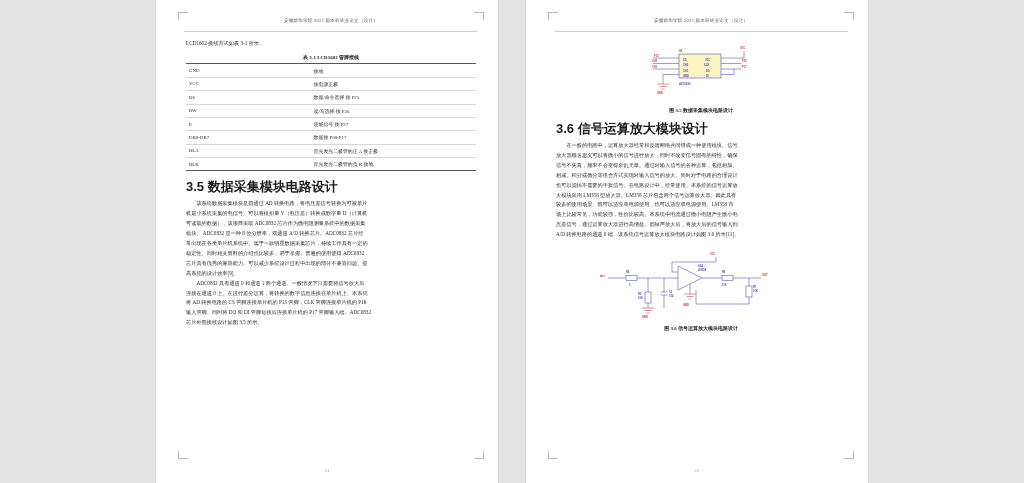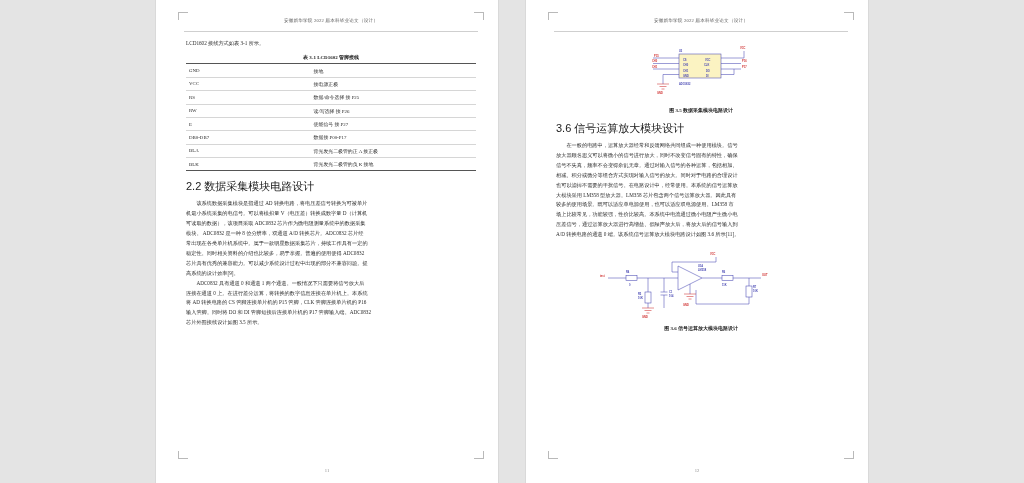--- a/index.html
+++ b/index.html
@@ -29,21 +29,21 @@
   .hdr-rule{border-bottom:0.6px solid #cfcfcf;margin:0 -2px 7px -2px;height:0;}
 
   .p{
     font-size:5.2px;line-height:9.4px;color:#2c2c2c;text-align:justify;
     margin:0 0 0.5px 0;
   }
   .p.indent{text-indent:10.4px;}
   .line{font-size:5.2px;line-height:9.4px;color:#2c2c2c;}
 
   h3.sec{
-    font-size:11px;line-height:13px;font-weight:normal;color:#1b1b1b;
+    font-size:13px;line-height:13px;font-weight:bold;color:#1b1b1b;
     margin:9px 0 6px 0;font-family:"Liberation Sans", sans-serif;
   }
 
   .tbl-cap{
     text-align:center;font-size:5px;font-weight:bold;color:#1d1d1d;
     margin:6px 0 3px 0;
   }
   table.three{width:100%;border-collapse:collapse;}
   table.three td{
     font-size:4.9px;color:#2b2b2b;padding:3.2px 0 3.2px 0;
@@ -119,21 +119,21 @@
             <td class="k">BLA</td>
             <td class="v">背光发光二极管的正 A 接正极</td>
           </tr>
           <tr>
             <td class="k">BLK</td>
             <td class="v">背光发光二极管的负 K 接地</td>
           </tr>
         </tbody>
       </table>
 
-      <h3 class="sec">2.2 数据采集模块电路设计</h3>
+      <h3 class="sec">3.5 数据采集模块电路设计</h3>
 
       <div>
         <div class="p indent">该系统数据采集模块是指通过 AD 转换电路，将电压差信号转换为可被单片</div>
         <div class="p">机最小系统采集的电信号。可以将模拟量 V（电压差）转换成数字量 D（计算机</div>
         <div class="p">可读取的数据），该项目采取 ADC0832 芯片作为微电阻测量系统中的数据采集</div>
         <div class="p">模块。 ADC0832 是一种 8 位分辨率，双通道 A/D 转换芯片。ADC0832 芯片经</div>
         <div class="p">常出现在各类单片机系统中。属于一款明星数据采集芯片，持续工作具有一定的</div>
         <div class="p">稳定性。同时相关资料的介绍也比较多，易于掌握。普遍的使用使得 ADC0832</div>
         <div class="p">芯片具有优秀的兼容能力。可以减少系统设计过程中出现的部分不兼容问题。提</div>
         <div class="p">高系统的设计效率[9]。</div>

